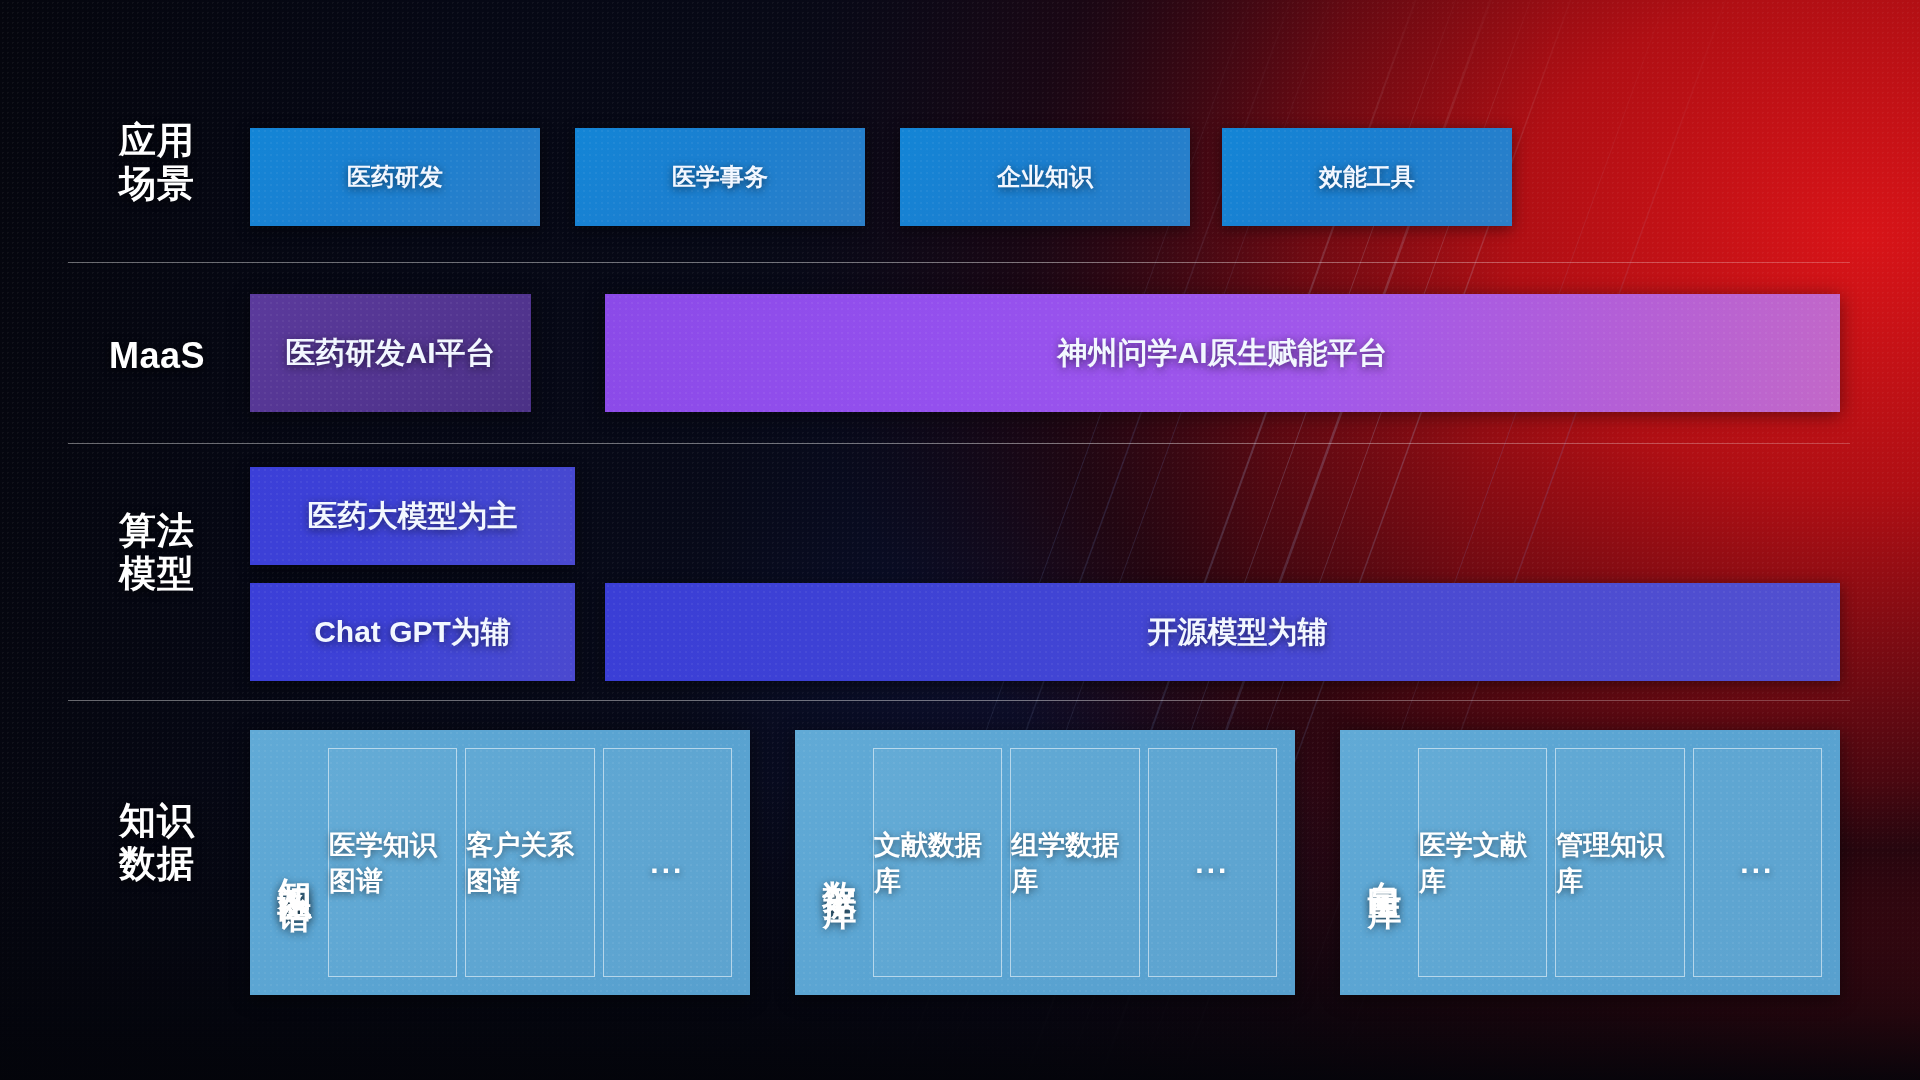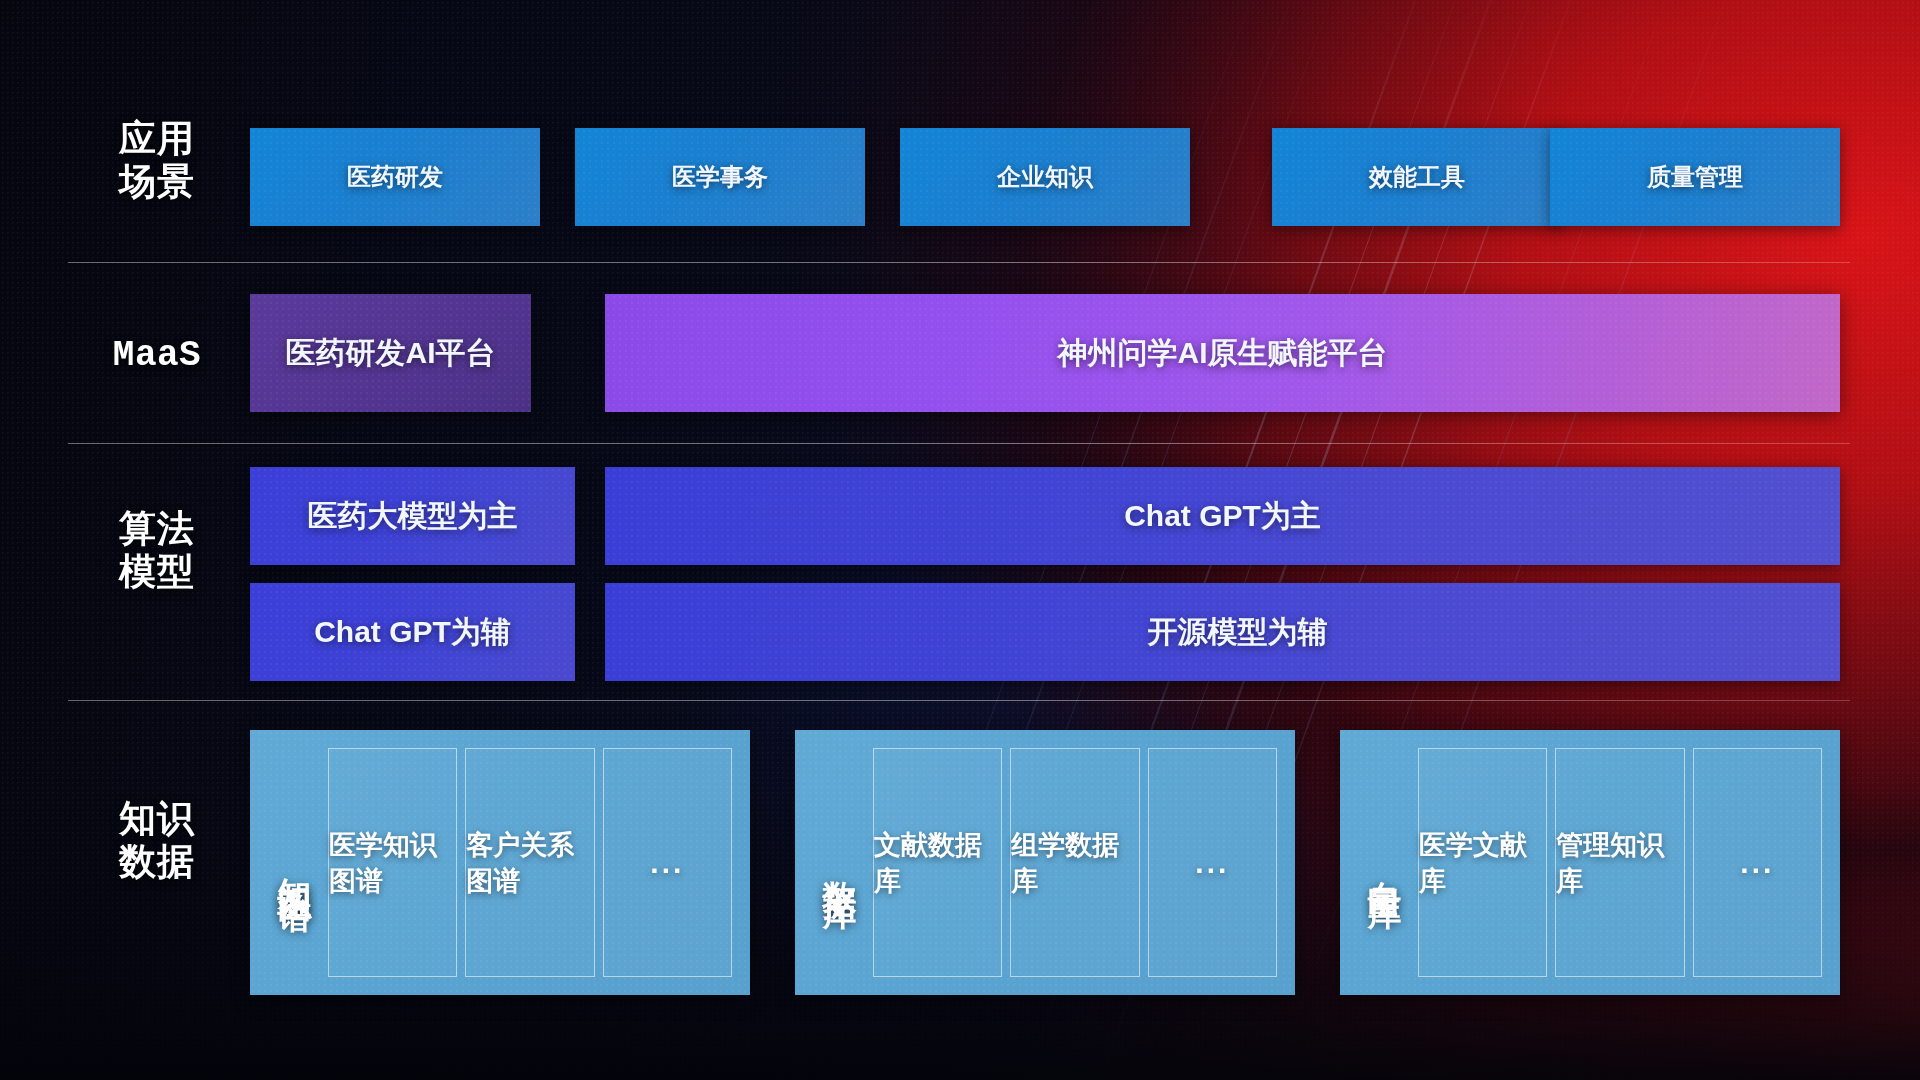--- a/index.html
+++ b/index.html
@@ -44,21 +44,20 @@
 
   .rowlabel {
     position:absolute;
     left:72px; width:170px;
     color:#ffffff;
     font-weight:bold;
     text-align:center;
     line-height:1.16;
     letter-spacing:1px;
     text-shadow:0 2px 10px rgba(0,0,0,.8);
-    font-family:Liberation Mono, monospace;
   }
   .rowlabel.cjk { font-size:37px; }
   .rowlabel.latin { font-size:36px; letter-spacing:0.5px; }
 
   .divider {
     position:absolute; left:68px; width:1782px; height:1px;
     background:linear-gradient(to right, rgba(255,255,255,0.55) 0%, rgba(255,255,255,0.60) 55%, rgba(255,255,255,0.42) 80%, rgba(255,255,255,0.30) 100%);
     opacity:.72;
   }
 
@@ -208,25 +207,22 @@
 
   <div class="box app-box" style="left:250px;  width:290px; top:128px;">
       <span>医药研发</span>
     </div>
   <div class="box app-box" style="left:575px;  width:290px; top:128px;">
       <span>医学事务</span>
     </div>
   <div class="box app-box" style="left:900px;  width:290px; top:128px;">
       <span>企业知识</span>
     </div>
-  <div class="box app-box" style="left:1272px; width:290px; top:128px;align-items:center;">
+  <div class="box app-box" style="left:1222px; width:290px; top:128px;align-items:center;">
       <span>效能工具</span>
-    </div>
-  <div class="box app-box" style="left:1550px; width:290px; top:128px;">
-      <span>质量管理</span>
     </div>
 
   <div class="divider" style="top:262px;"></div>
 
   <div class="rowlabel latin" style="top:335px;">
     <div>MaaS</div>
   </div>
 
   <div class="box maas-left" style="left:250px; width:281px; top:294px;">
       <span>医药研发AI平台</span>
@@ -237,23 +233,20 @@
 
   <div class="divider" style="top:443px;"></div>
 
   <div class="rowlabel cjk" style="top:510px;">
     <div>算法</div>
     <div>模型</div>
   </div>
 
   <div class="box algo-box" style="left:250px; width:325px; top:467px;">
       <span>医药大模型为主</span>
-    </div>
-  <div class="box algo-wide" style="left:605px; width:1235px; top:467px;">
-      <span>Chat GPT为主</span>
     </div>
   <div class="box algo-box" style="left:250px; width:325px; top:583px;">
       <span>Chat GPT为辅</span>
     </div>
   <div class="box algo-wide" style="left:605px; width:1235px; top:583px;padding-left:30px;">
       <span>开源模型为辅</span>
     </div>
 
   <div class="divider" style="top:700px;"></div>
 

